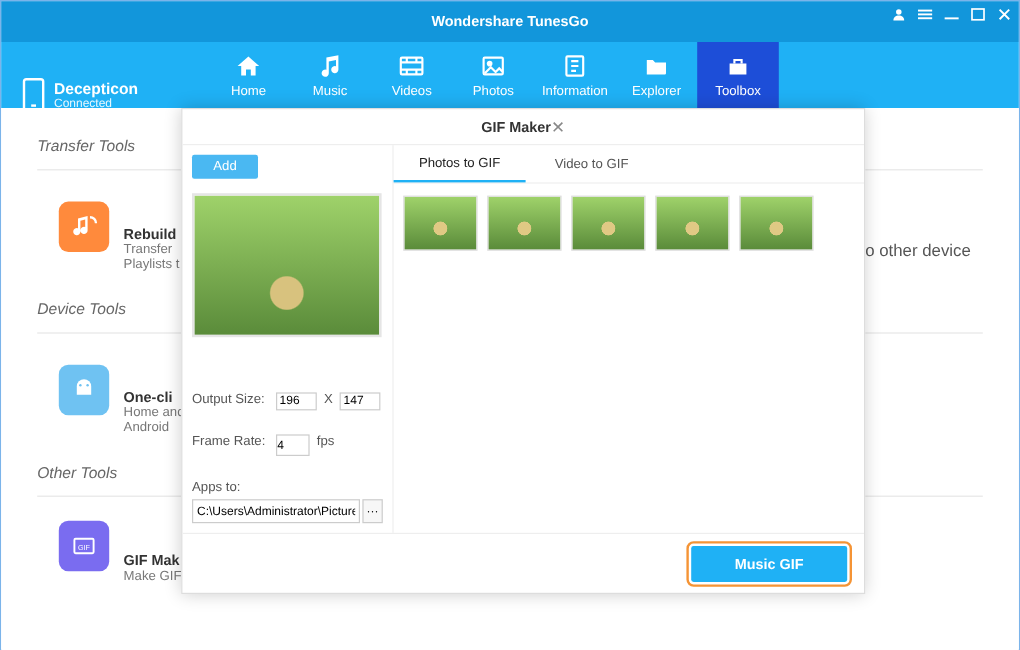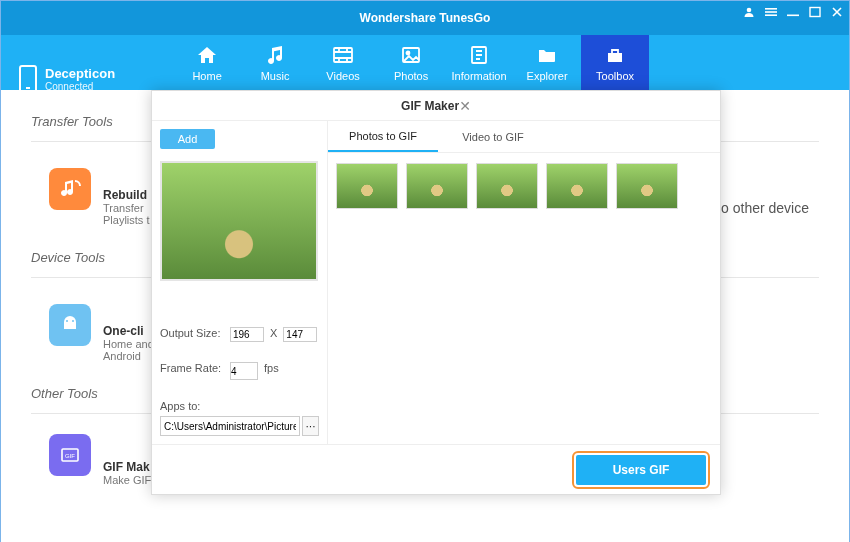--- a/index.html
+++ b/index.html
@@ -258,17 +258,17 @@
           <div class="thumbs">
             <div class="thumb"></div>
             <div class="thumb"></div>
             <div class="thumb"></div>
             <div class="thumb"></div>
             <div class="thumb"></div>
           </div>
         </div>
       </div>
       <div class="modal-footer">
-        <button class="create-btn">Users GIF</button>
+        <button class="create-btn">Music GIF</button>
       </div>
     </div>
   </div>
 </div>
 
 </body></html>

